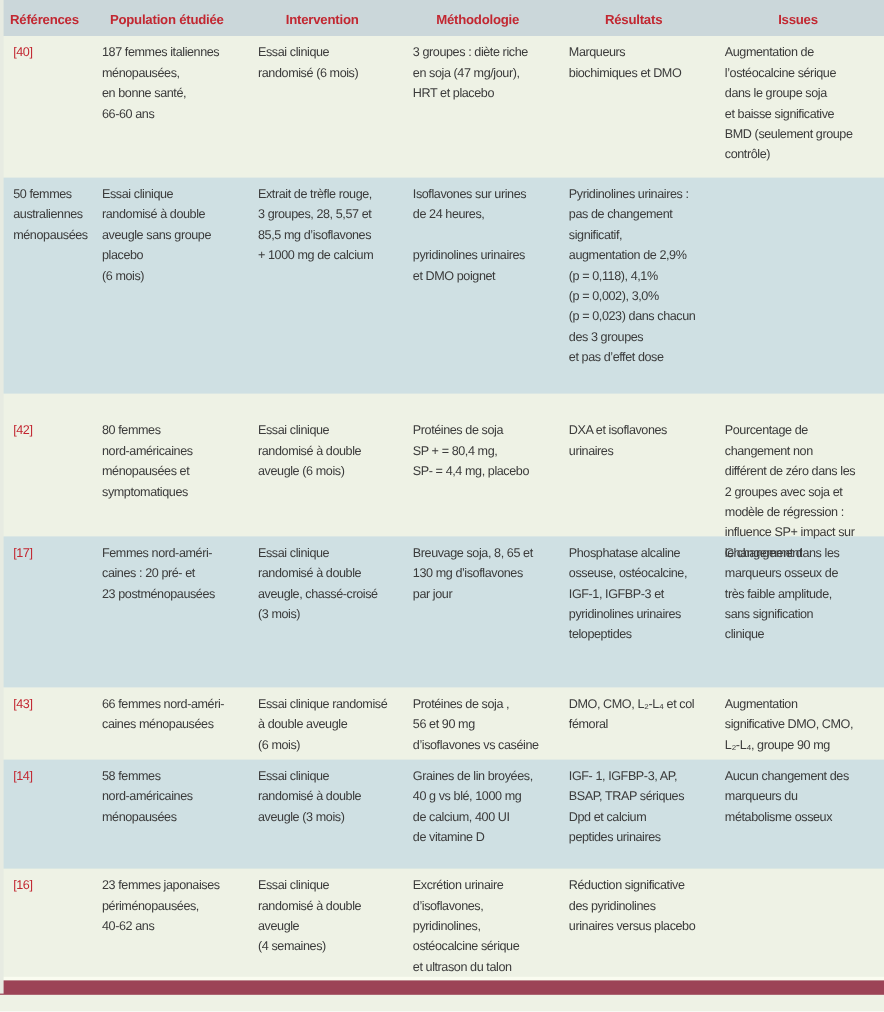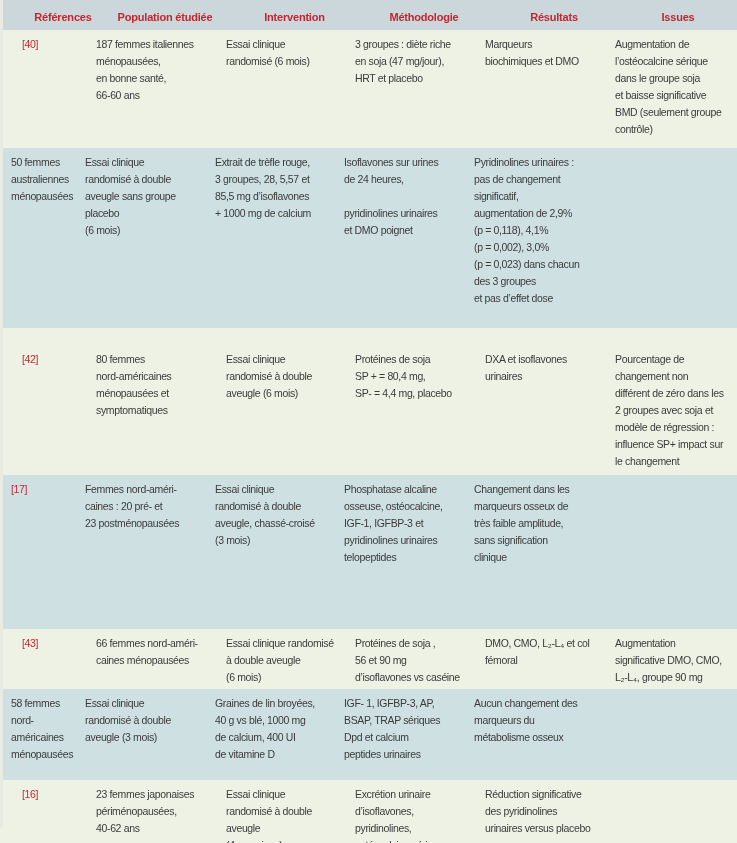--- a/index.html
+++ b/index.html
@@ -13,23 +13,23 @@
   }
   #edge-strip{
     position:absolute;left:0;top:0;width:3px;height:828px;
     background:#e7ebe2;z-index:5;
   }
   .trow{
     display:grid;
     grid-template-columns:74px 130px 129px 130px 130px 1fr;
     box-sizing:border-box;
   }
-  .bg-header{background:#cbd7da;padding-left:26px;}
+  .bg-header{background:#cbd7da;}
   .bg-blue{background:#cfe0e3;}
-  .bg-cream{background:#eef2e5;padding-left:11px;}
+  .bg-cream{background:#eef2e5;}
   .cell{
     padding:6px 2px 0 11px;
     font-size:10.5px;
     line-height:17px;
     letter-spacing:-0.35px;
     white-space:pre-line;
     box-sizing:border-box;
   }
   .header-row{height:30px;}
   .header-row .cell{
@@ -38,21 +38,21 @@
     font-weight:bold;
     font-size:11px;
     letter-spacing:-0.2px;
     color:#c22731;
     white-space:nowrap;
   }
   .ref-cell{color:#c22731;}
   .h-r0{height:118px;}
   .h-r1{height:180px;}
   .h-r2{height:102px;margin-top:17px;}
-  .h-r3{height:154px;margin-top:28px;}
+  .h-r3{height:126px;}
   .h-r4{height:60px;}
   .h-r5{height:91px;}
   .h-r6{height:90px;}
   #white-line{height:3px;background:#fafcf0;}
   #bottom-rule{height:12px;background:#9c4356;}
 </style>
 </head>
 <body>
 
 <div id="page">
@@ -142,20 +142,23 @@
 
   <div class="trow h-r3 bg-blue">
     <div class="cell ref-cell">[17]</div>
     <div class="cell">Femmes nord-améri-
 caines : 20 pré- et
 23 postménopausées</div>
     <div class="cell">Essai clinique
 randomisé à double
 aveugle, chassé-croisé
 (3 mois)</div>
+    <div class="cell">Breuvage soja, 8, 65 et
+130 mg d’isoflavones
+par jour</div>
     <div class="cell">Phosphatase alcaline
 osseuse, ostéocalcine,
 IGF-1, IGFBP-3 et
 pyridinolines urinaires
 telopeptides</div>
     <div class="cell">Changement dans les
 marqueurs osseux de
 très faible amplitude,
 sans signification
 clinique</div>
@@ -172,20 +175,21 @@
 56 et 90 mg
 d’isoflavones vs caséine</div>
     <div class="cell">DMO, CMO, L₂-L₄ et col
 fémoral</div>
     <div class="cell">Augmentation
 significative DMO, CMO,
 L₂-L₄, groupe 90 mg</div>
   </div>
 
   <div class="trow h-r5 bg-blue">
+    <div class="cell ref-cell">[14]</div>
     <div class="cell">58 femmes
 nord-américaines
 ménopausées</div>
     <div class="cell">Essai clinique
 randomisé à double
 aveugle (3 mois)</div>
     <div class="cell">Graines de lin broyées,
 40 g vs blé, 1000 mg
 de calcium, 400 UI
 de vitamine D</div>

